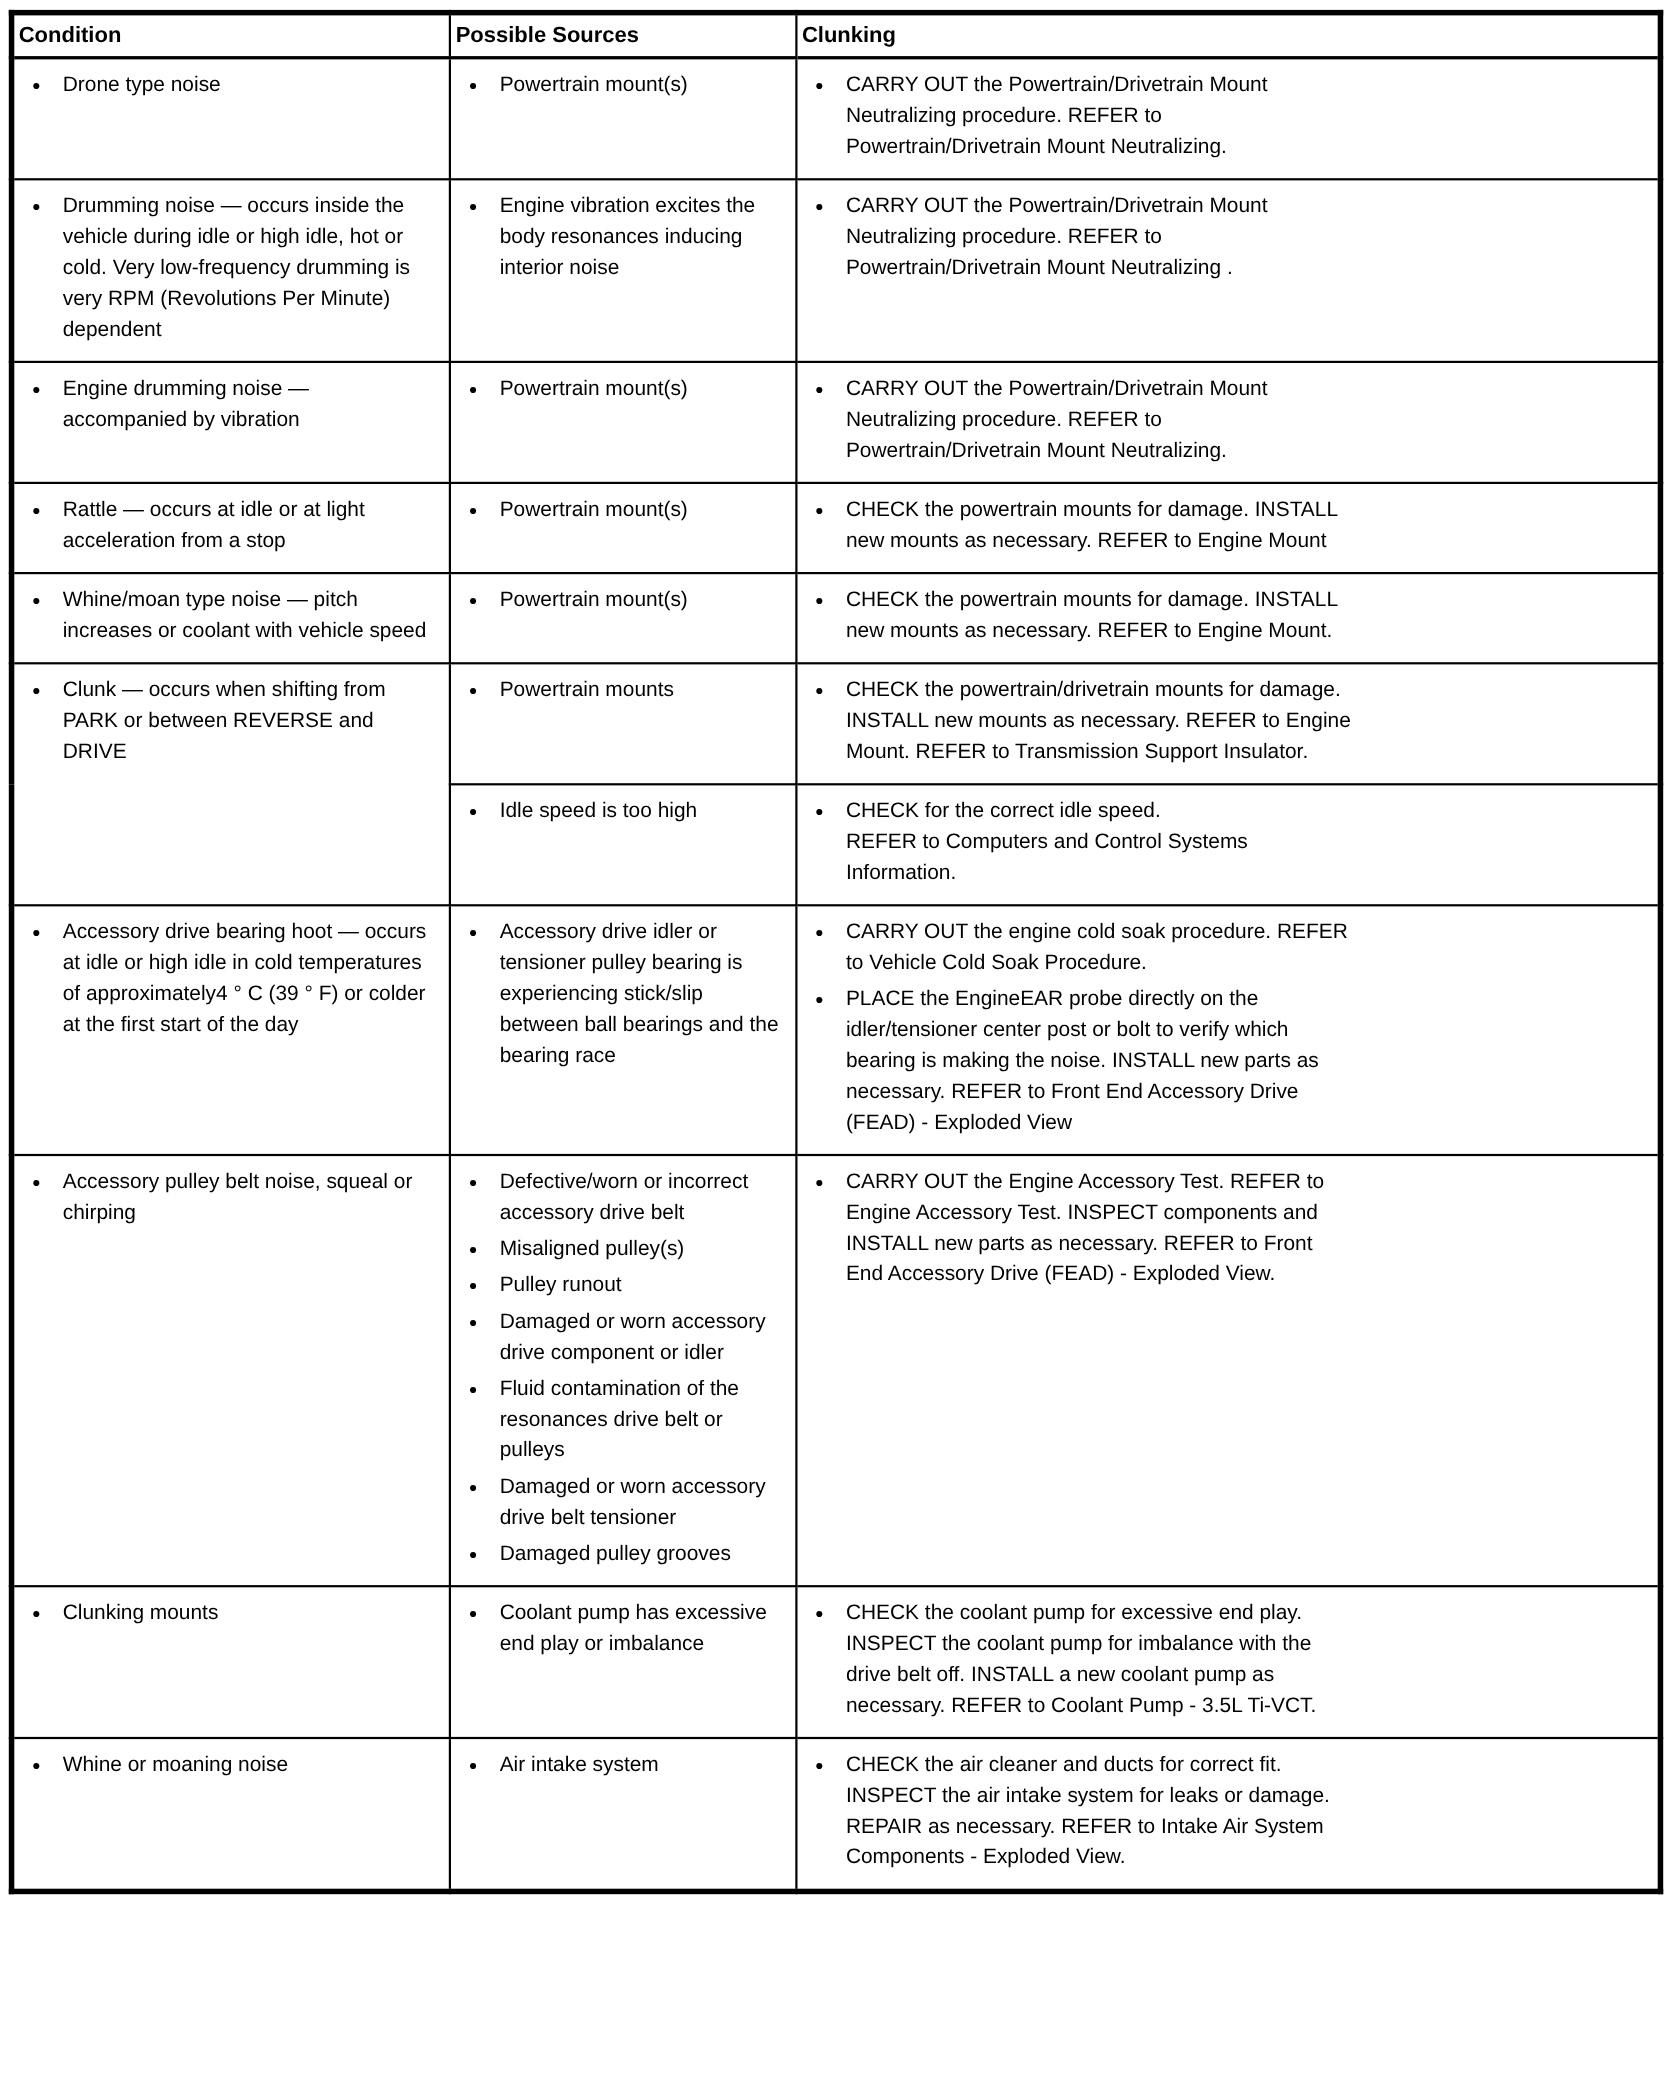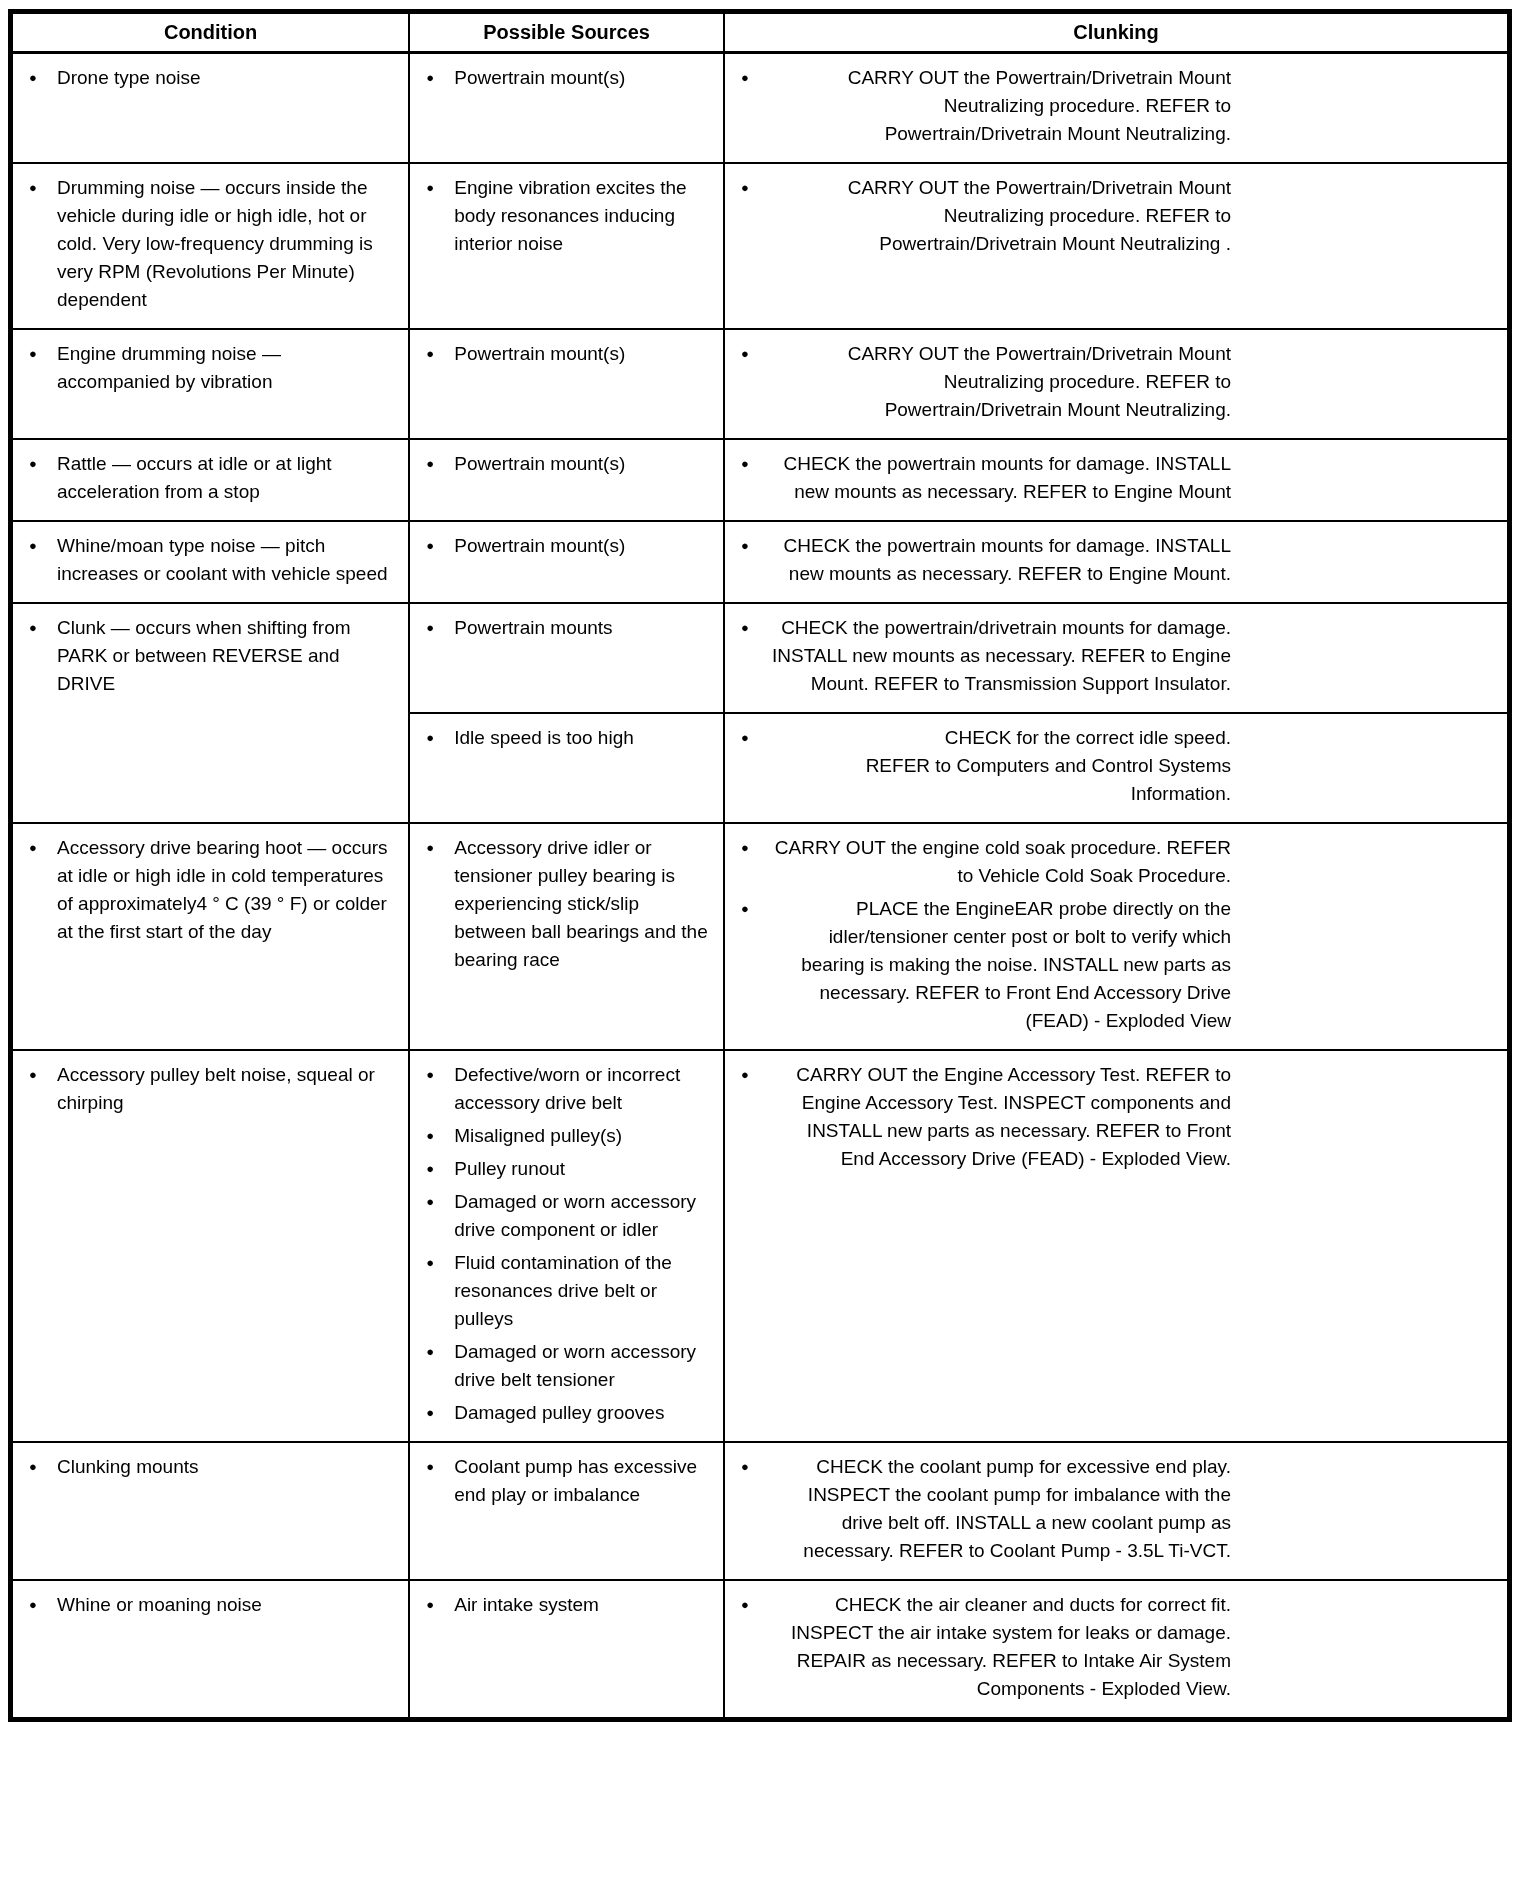--- a/index.html
+++ b/index.html
@@ -9,21 +9,21 @@
   table.diag-table {
     width: 100%;
     border-collapse: collapse;
     border: 5px solid #000;
     table-layout: fixed;
   }
   th, td { border: 2px solid #000; }
   th {
     font-size: 20px;
     font-weight: bold;
-    text-align: center;
+    text-align: left;
     padding: 7px 4px;
     border-bottom: 3px solid #000;
   }
   td {
     vertical-align: top;
     padding: 10px 10px 14px 12px;
     font-size: 19px;
     line-height: 28px;
   }
   .col-condition { width: 26.6%; }
@@ -31,21 +31,21 @@
   .col-actions  { width: 52.4%; }
   .bullet-item { display: flex; margin-bottom: 5px; }
   .bullet-item:last-child { margin-bottom: 0; }
   .bullet {
     flex: 0 0 32px;
     font-size: 13px;
     line-height: 28px;
     padding-left: 4px;
   }
   .item-text { white-space: pre-line; }
-  .actions-cell .item-text { max-width: 462px; text-align: right; }
+  .actions-cell .item-text { max-width: 462px; }
   .condition-cell .item-text { max-width: 352px; }
   .sources-cell .item-text { max-width: 262px; }
 </style>
 </head>
 <body>
 
 <div class="page">
   <table class="diag-table">
     <colgroup>
       <col class="col-condition">

